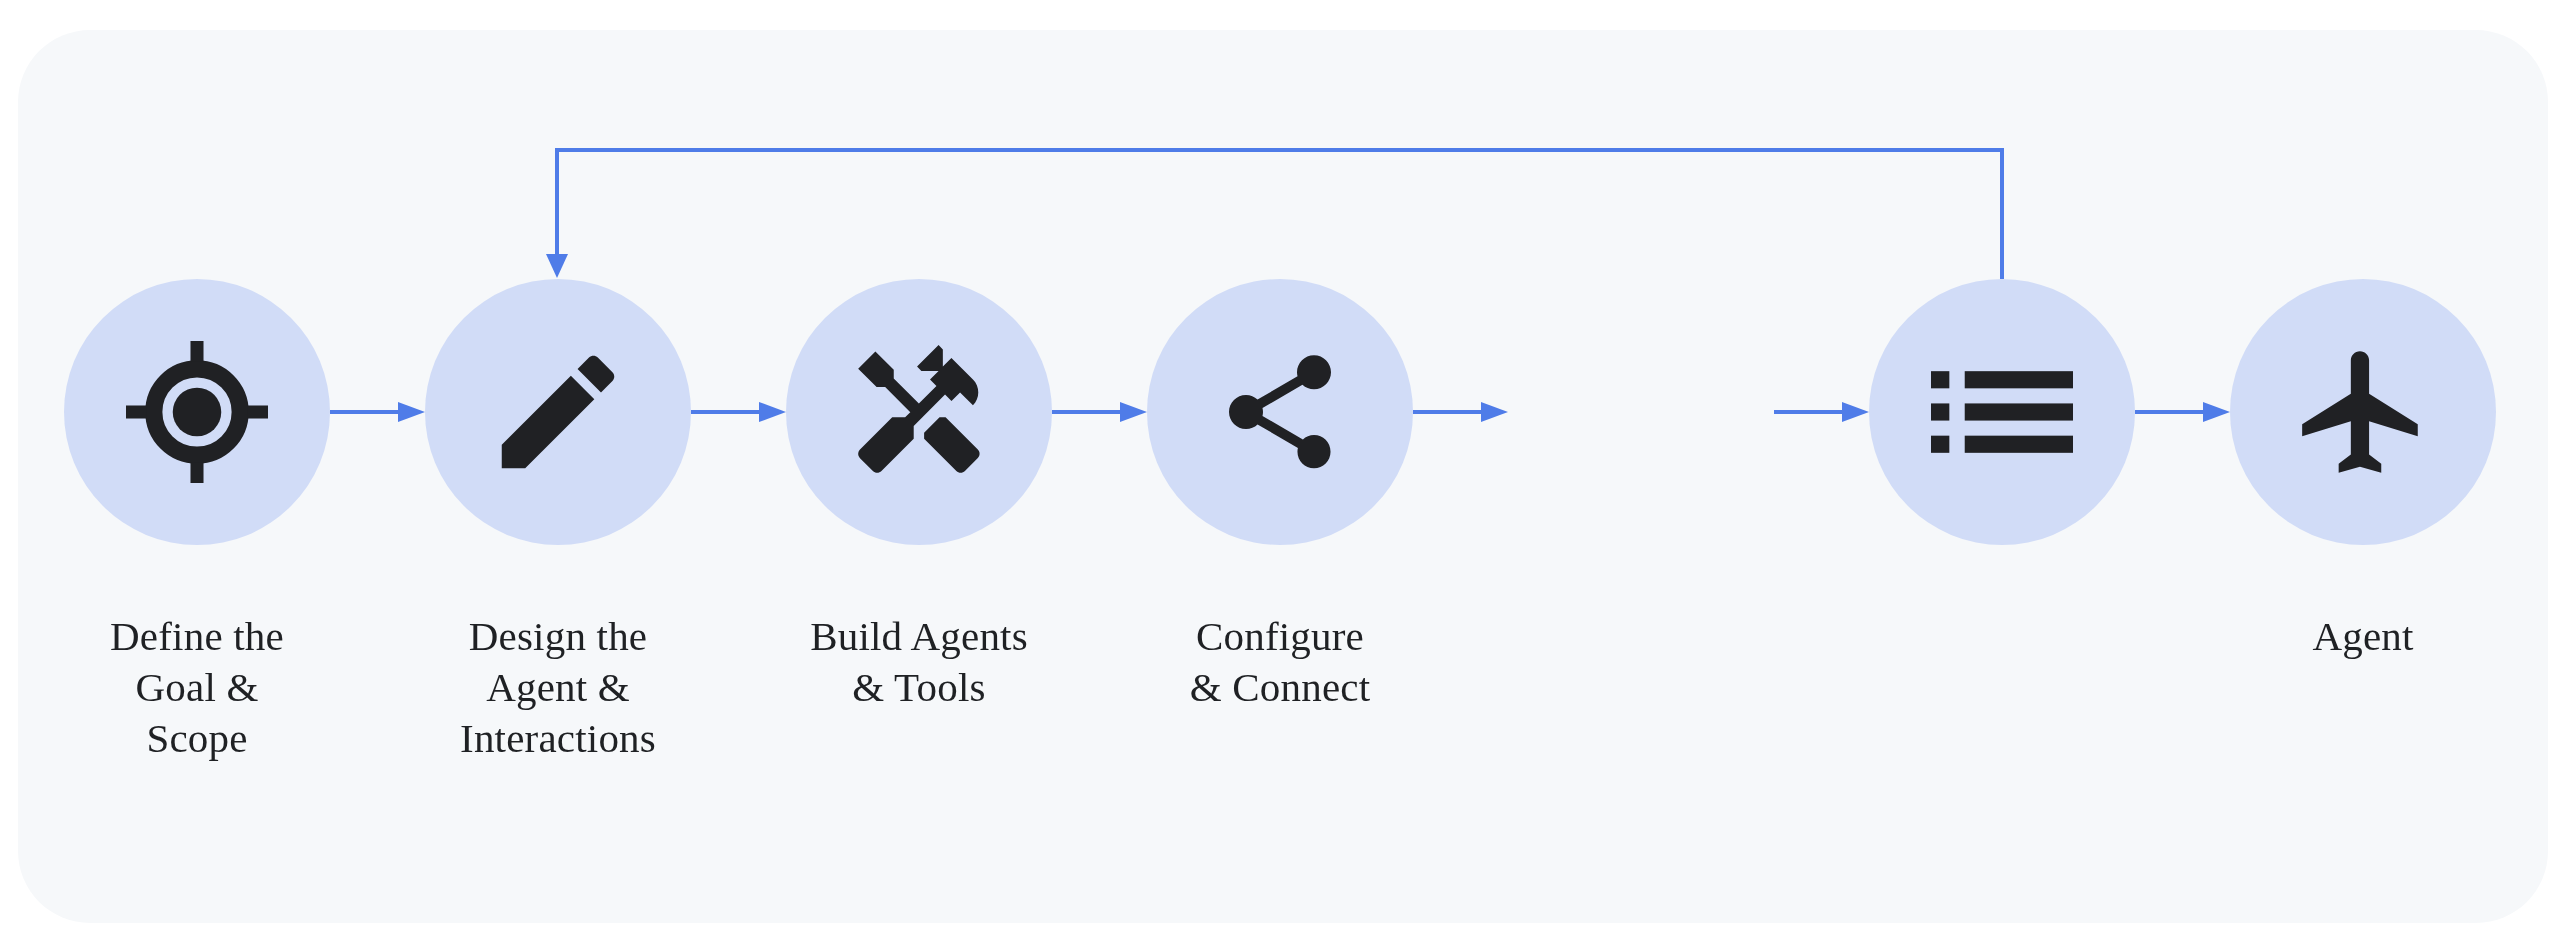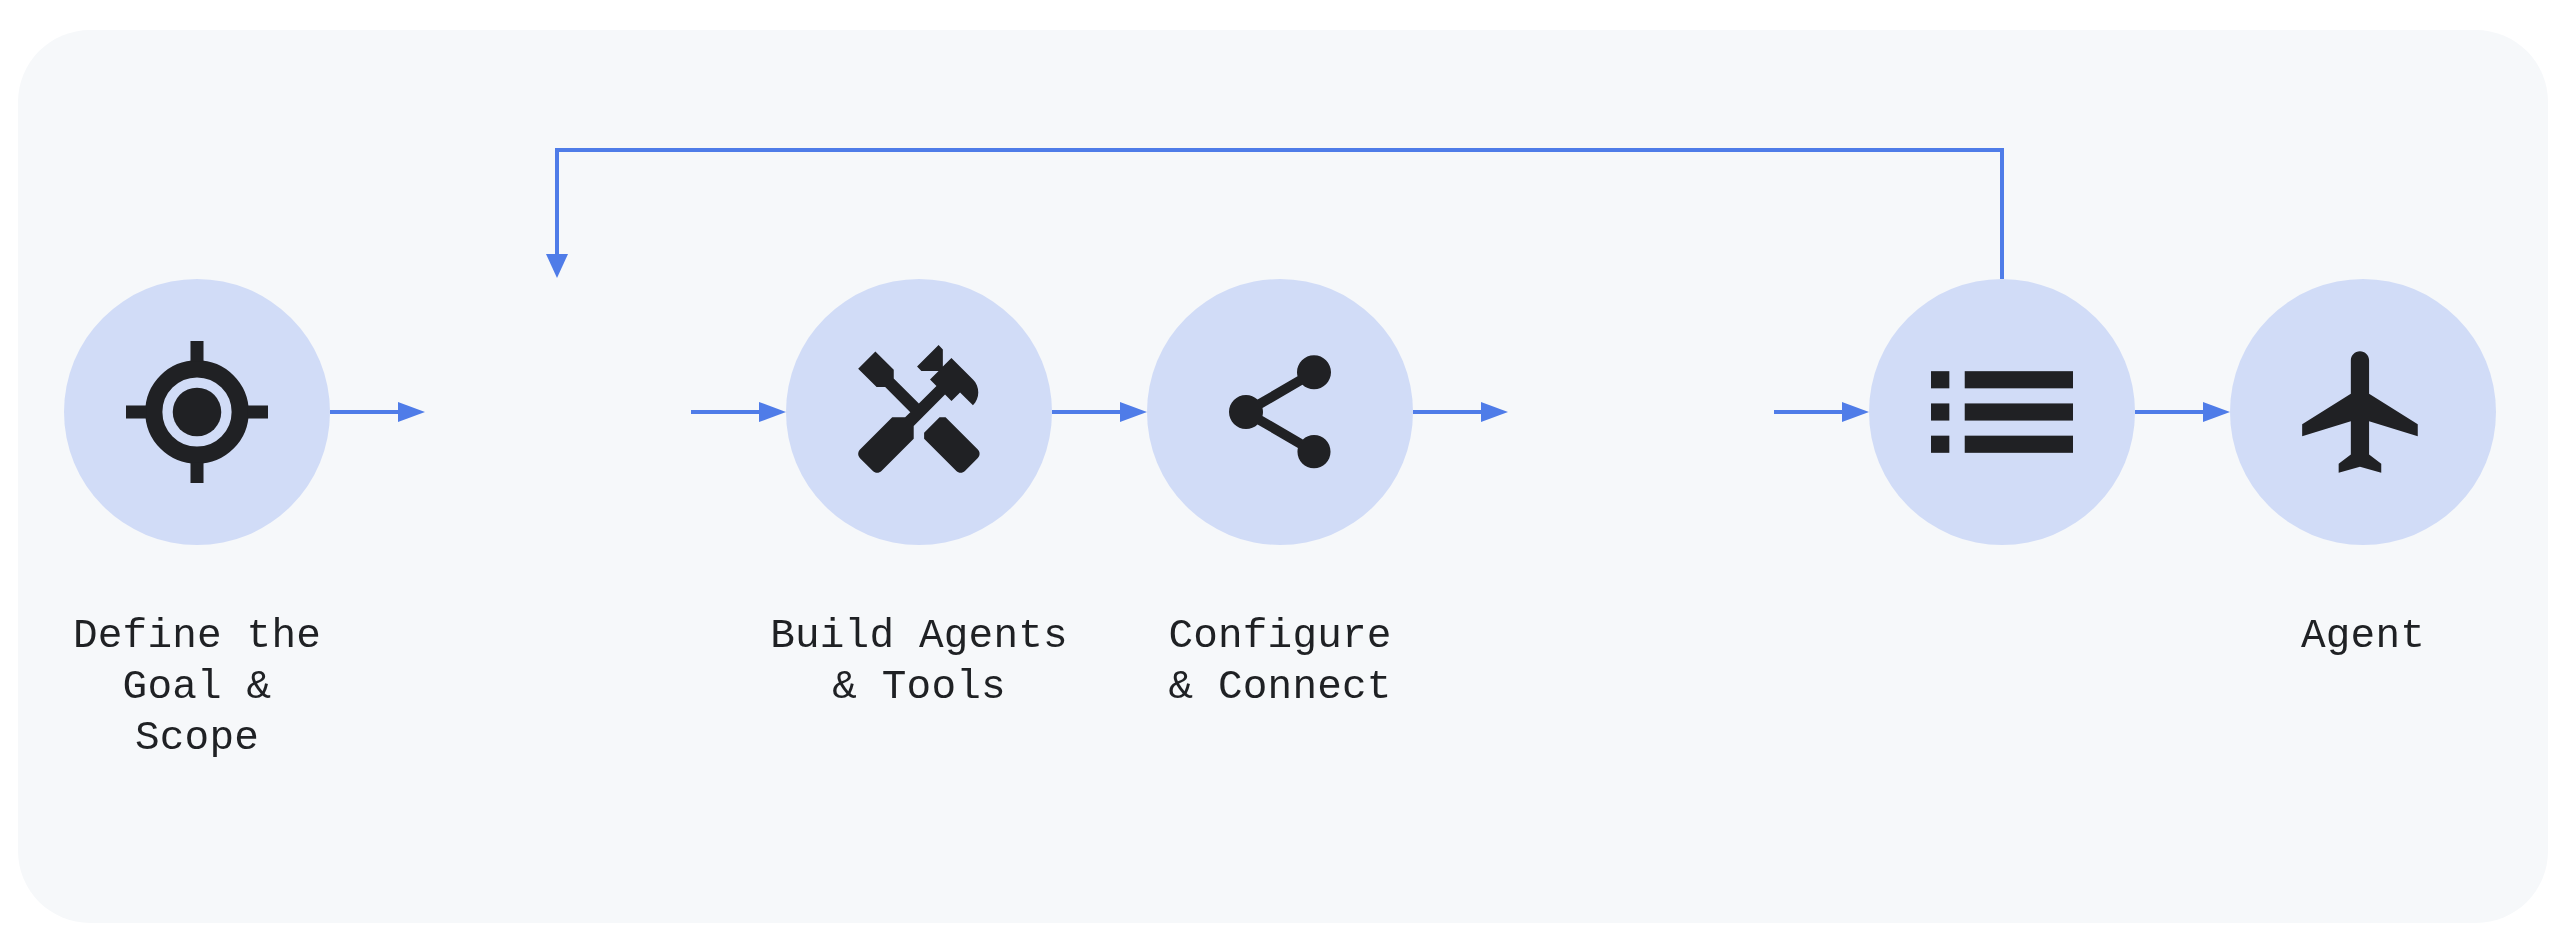--- a/index.html
+++ b/index.html
@@ -9,21 +9,21 @@
     --text:#1F2124;
     --card-bg:#F6F8FA;
     --page-bg:#FFFFFF;
   }
   *{margin:0;padding:0;box-sizing:border-box;}
   html,body{background:var(--page-bg);}
   .canvas{
     position:relative;
     width:2566px;height:952px;
     background:var(--page-bg);
-    font-family:Liberation Mono, monospace;
+    font-family:Liberation Serif, serif;
     overflow:hidden;
   }
   .card{
     position:absolute;
     left:18px;top:30px;width:2530px;height:893px;
     background:var(--card-bg);
     border-radius:72px;
   }
   
   .node{
@@ -115,20 +115,30 @@
         <rect class="ink" x="10.9" y="20.5" width="2.2" height="3.5"></rect>
         <rect class="ink" x="0" y="10.9" width="3.5" height="2.2"></rect>
         <rect class="ink" x="20.5" y="10.9" width="3.5" height="2.2"></rect>
       </svg>
     </div>
     <div class="step-label">Define the
 Goal &amp;
 Scope</div>
   </div>
 
+  <div class="node" style="left:408px">
+    <div class="circle">
+      <svg class="icon" width="150" height="150" viewBox="0 0 24 24">
+        <path class="ink" d="M3 17.25V21h3.75L17.81 9.94l-3.75-3.75L3 17.25zM20.71 7.04c.39-.39.39-1.02 0-1.41l-2.34-2.34c-.39-.39-1.02-.39-1.41 0l-1.83 1.83 3.75 3.75 1.83-1.83z"></path>
+      </svg>
+    </div>
+    <div class="step-label">Design the
+Agent &amp;
+Interactions</div>
+  </div>
 
   <div class="node" style="left:769px">
     <div class="circle">
       <svg class="icon" width="146" height="146" viewBox="0 0 24 24">
         <path class="ink" d="M21.67 18.17l-5.3-5.3h-.99l-2.54 2.54v.99l5.3 5.3c.39.39 1.02.39 1.41 0l2.12-2.12c.39-.39.39-1.03 0-1.41z"></path>
         <path class="ink" d="M17.34 10.19l1.41-1.41 2.12 2.12c1.17-1.17 1.17-3.07 0-4.24l-3.54-3.54-1.41 1.41V1.71l-.7-.71-3.54 3.54.71.71h2.83l-1.41 1.41 1.06 1.06-2.89 2.89-4.13-4.13V5.06L4.83 2.04 2 4.87 5.03 7.9h1.41l4.13 4.13-.85.85H7.6l-5.3 5.3c-.39.39-.39 1.02 0 1.41l2.12 2.12c.39.39 1.02.39 1.41 0l5.3-5.3v-2.12l5.15-5.15 1.06 1.05z"></path>
       </svg>
     </div>
     <div class="step-label">Build Agents
 &amp; Tools</div>

